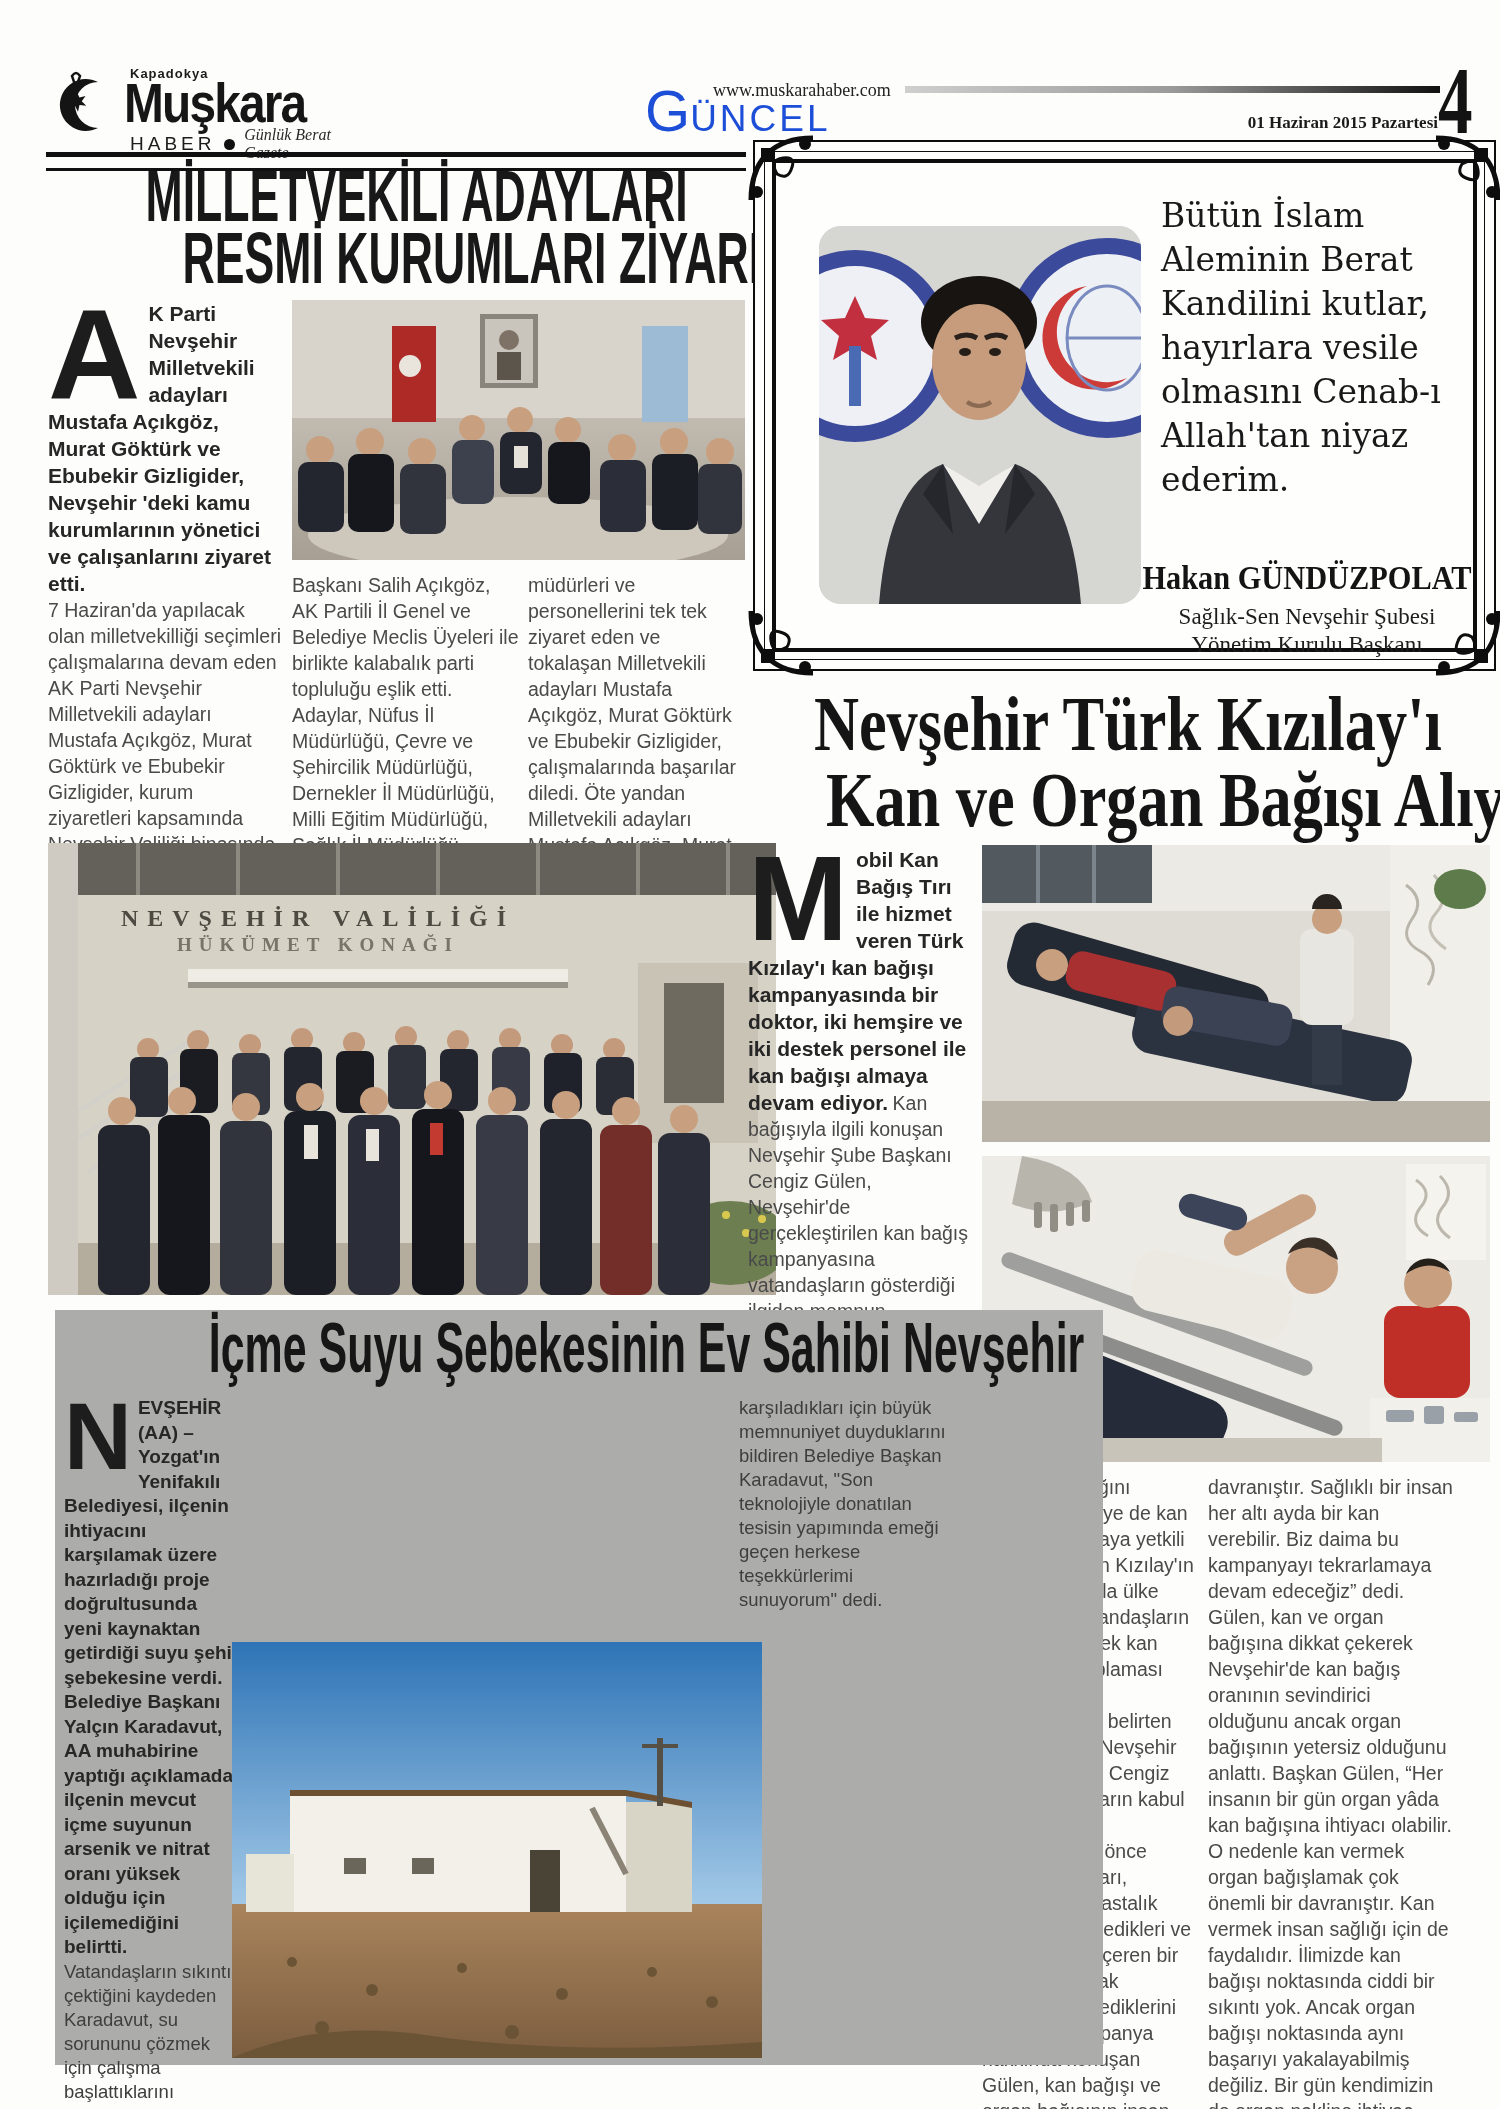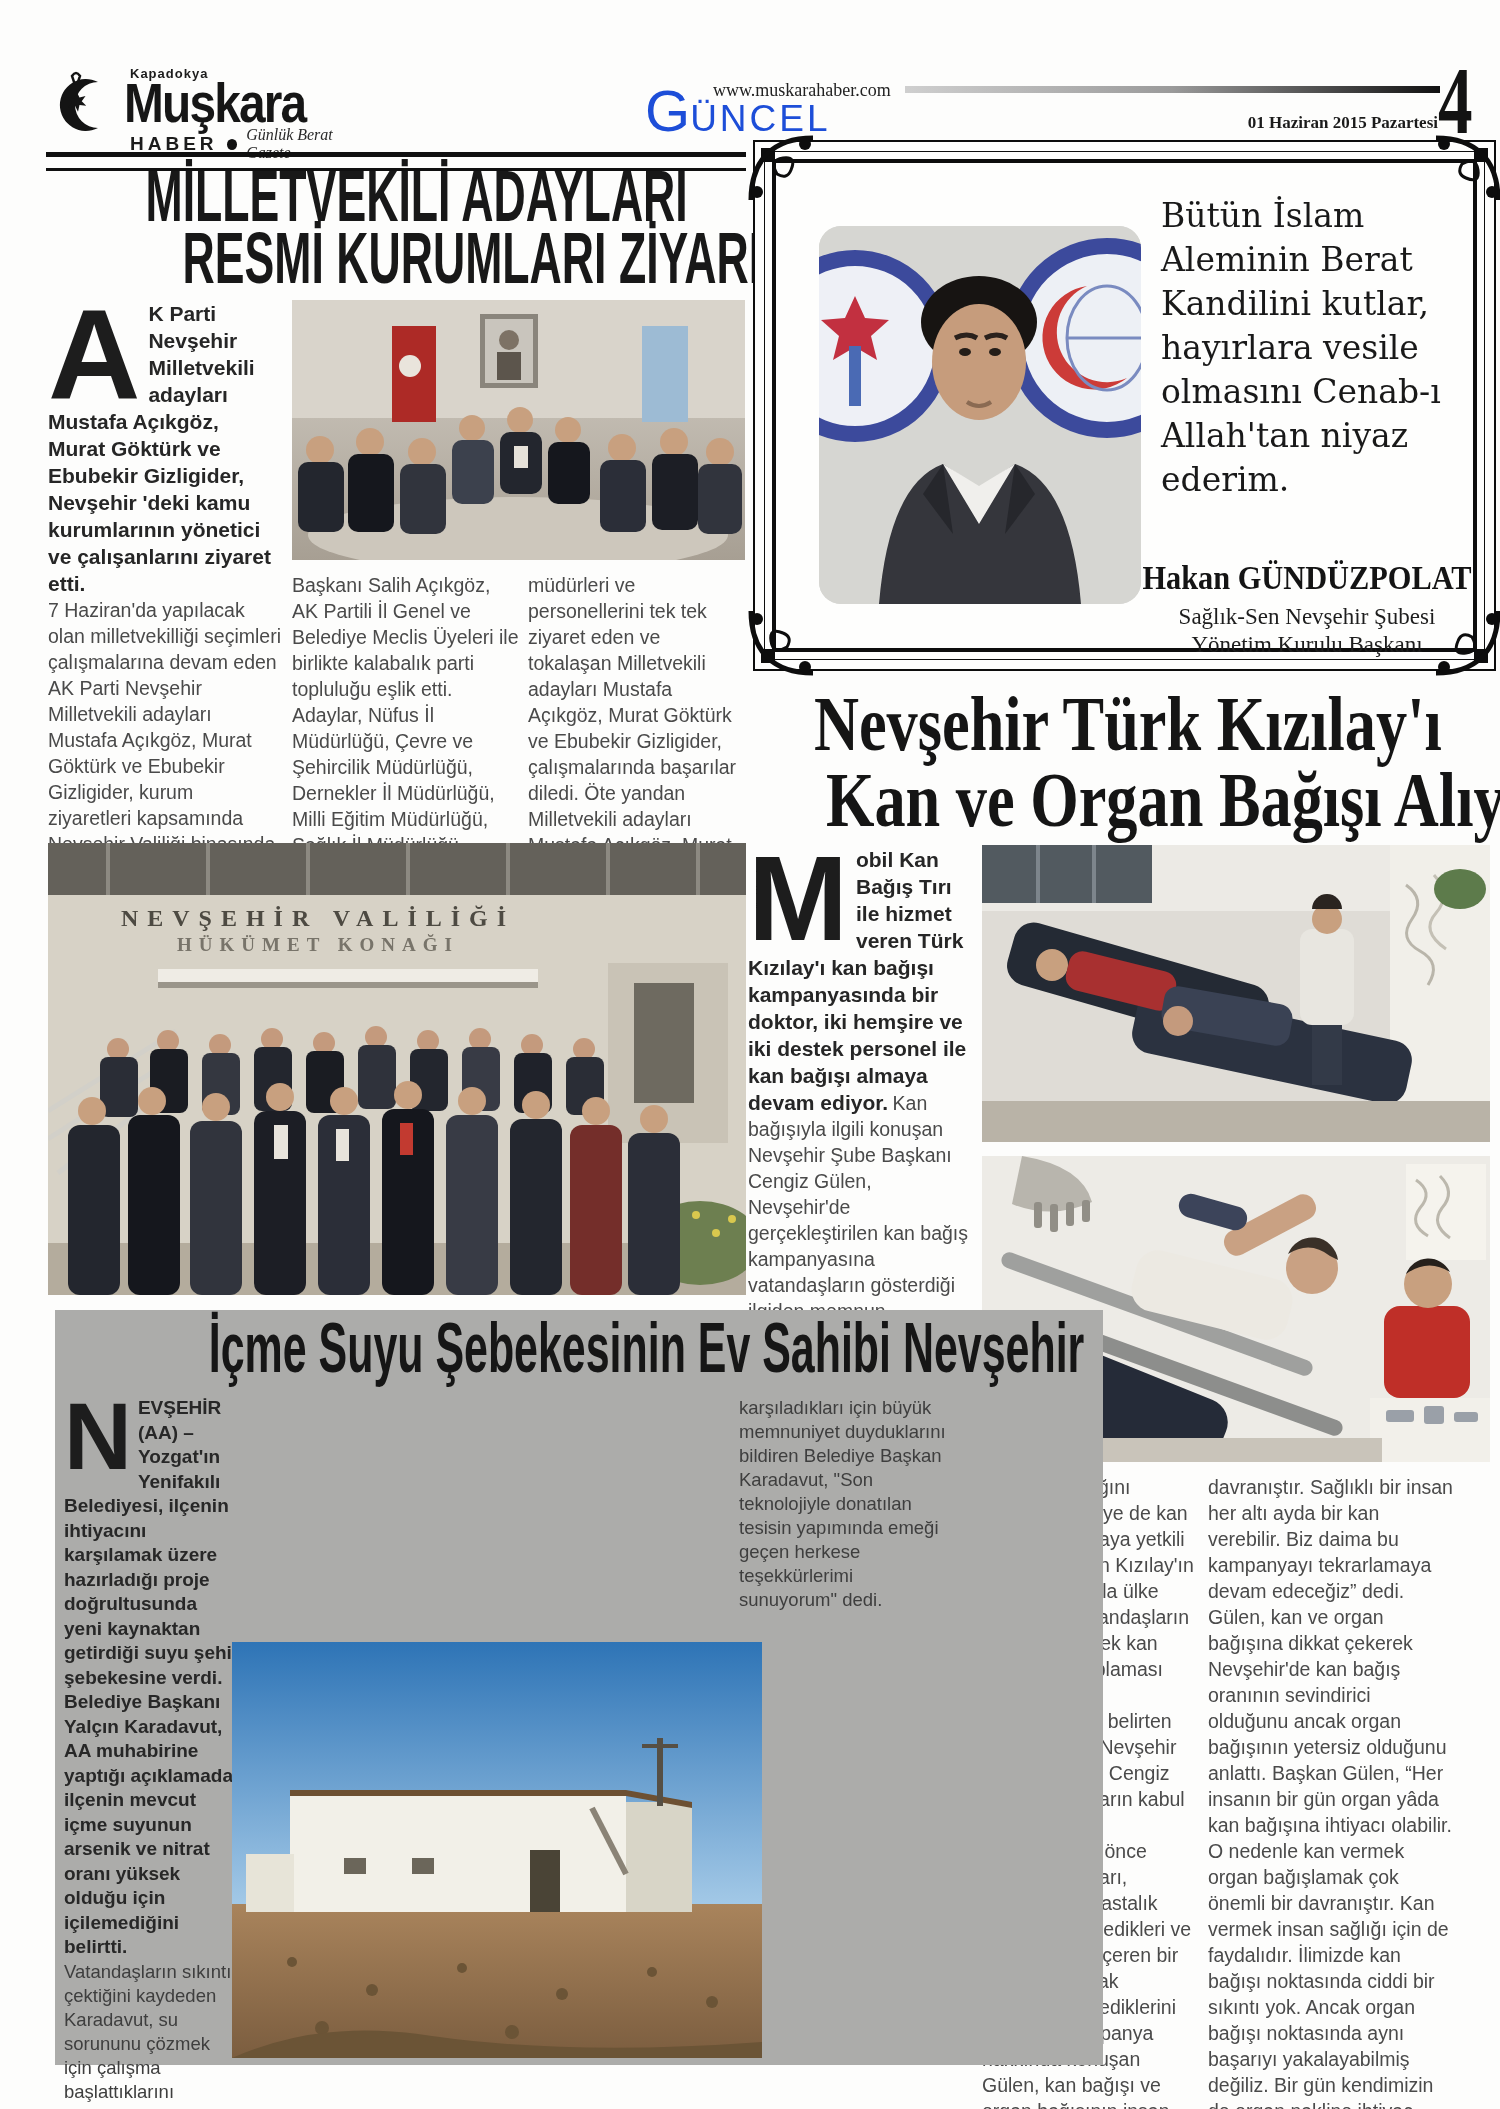--- a/index.html
+++ b/index.html
@@ -7,21 +7,21 @@
         font-family:"Liberation Sans",sans-serif;color:#3f3f3f;}
   .abs{position:absolute;}
   .cond{display:inline-block;transform-origin:center top;white-space:nowrap;}
 
   
   #masthead{left:46px;top:64px;width:330px;height:86px;}
   #mast-icon{position:absolute;left:0;top:6px;width:70px;height:70px;}
   #mast-region{position:absolute;left:84px;top:2px;font-size:13px;font-weight:bold;color:#1c1c1c;letter-spacing:1px;}
   #mast-brand{position:absolute;left:78px;top:8px;font-size:52px;font-weight:bold;color:#161616;letter-spacing:-2px;transform:scale(.92,1.05);transform-origin:left top;}
   #mast-sub-row{position:absolute;left:84px;top:62px;display:flex;align-items:center;gap:9px;}
-  #mast-haber{font-size:19px;font-weight:bold;letter-spacing:4px;color:#1c1c1c;}
+  #mast-haber{font-size:19px;font-weight:normal;letter-spacing:4px;color:#1c1c1c;}
   .bullet{width:11px;height:11px;border-radius:50%;background:#111;}
   #mast-tagline{font-family:"Liberation Serif",serif;font-style:italic;font-size:16px;color:#2a2a2a;}
   #rule-left{left:46px;top:152px;width:700px;height:11px;border-top:5px solid #101010;border-bottom:3px solid #101010;}
   #guncel{left:645px;top:82px;color:#1d4ed8;font-weight:normal;}
   #guncel .big{font-size:58px;line-height:58px;}
   #guncel .rest{font-size:37px;letter-spacing:3px;}
   #site-url{left:713px;top:80px;font-family:"Liberation Serif",serif;font-size:18px;color:#222;}
   #grad-rule{left:905px;top:86px;width:535px;height:7px;background:linear-gradient(to right,#cfcfcf,#9a9a9a,#111);}
   #page-date{left:1080px;top:113px;width:358px;text-align:right;font-family:"Liberation Serif",serif;font-weight:bold;font-size:17px;color:#1b1b1b;}
   #page-num{left:1438px;top:56px;font-family:"Liberation Serif",serif;font-weight:bold;font-size:96px;line-height:90px;color:#131313;transform:scaleX(.72);transform-origin:left top;}
@@ -33,21 +33,21 @@
   #a1-hl .cond{transform:scale(.72,1.16);font-size:62px;line-height:60px;}
   .bodytxt{font-size:19.5px;line-height:26px;color:#4a4a4a;text-align:left;}
   .leadtxt{font-weight:bold;font-size:21px;line-height:27px;color:#262626;}
   .dropcap{float:left;font-weight:bold;color:#1d1d1d;margin:6px 8px 0 0;}
   #a1-col1{left:48px;top:300px;width:233px;}
   #a1-col1 .dropcap{font-size:128px;line-height:98px;}
   #a1-col2{left:292px;top:572px;width:227px;}
   #a1-col3{left:528px;top:572px;width:218px;}
   .photo{position:absolute;overflow:hidden;background:#cfcbc3;}
   #ph-meeting{left:292px;top:300px;width:453px;height:260px;}
-  #ph-valilik{left:48px;top:843px;width:698px;height:452px;}
+  #ph-valilik{left:48px;top:843px;width:698px;height:452px;padding-left:30px;}
   #valilik-txt{position:absolute;left:55px;top:62px;width:430px;text-align:center;color:#4d4a42;}
   #valilik-l1{font-family:"Liberation Serif",serif;font-weight:bold;font-size:24px;letter-spacing:9px;}
   #valilik-l2{font-family:"Liberation Serif",serif;font-weight:bold;font-size:19px;letter-spacing:7px;color:#78746a;margin-top:2px;}
 
   
   #ad-box{left:753px;top:140px;width:739px;height:527px;border:2px solid #0d0d0d;background:#fefefd;}
   #ad-inner{position:absolute;left:9px;top:9px;right:9px;bottom:9px;border:1px solid #0d0d0d;}
   #ad-inner2{position:absolute;left:7px;top:7px;right:7px;bottom:7px;border:4px solid #0d0d0d;}
   .corner{position:absolute;width:74px;height:74px;}
   .c-tl{left:-12px;top:-12px;}

